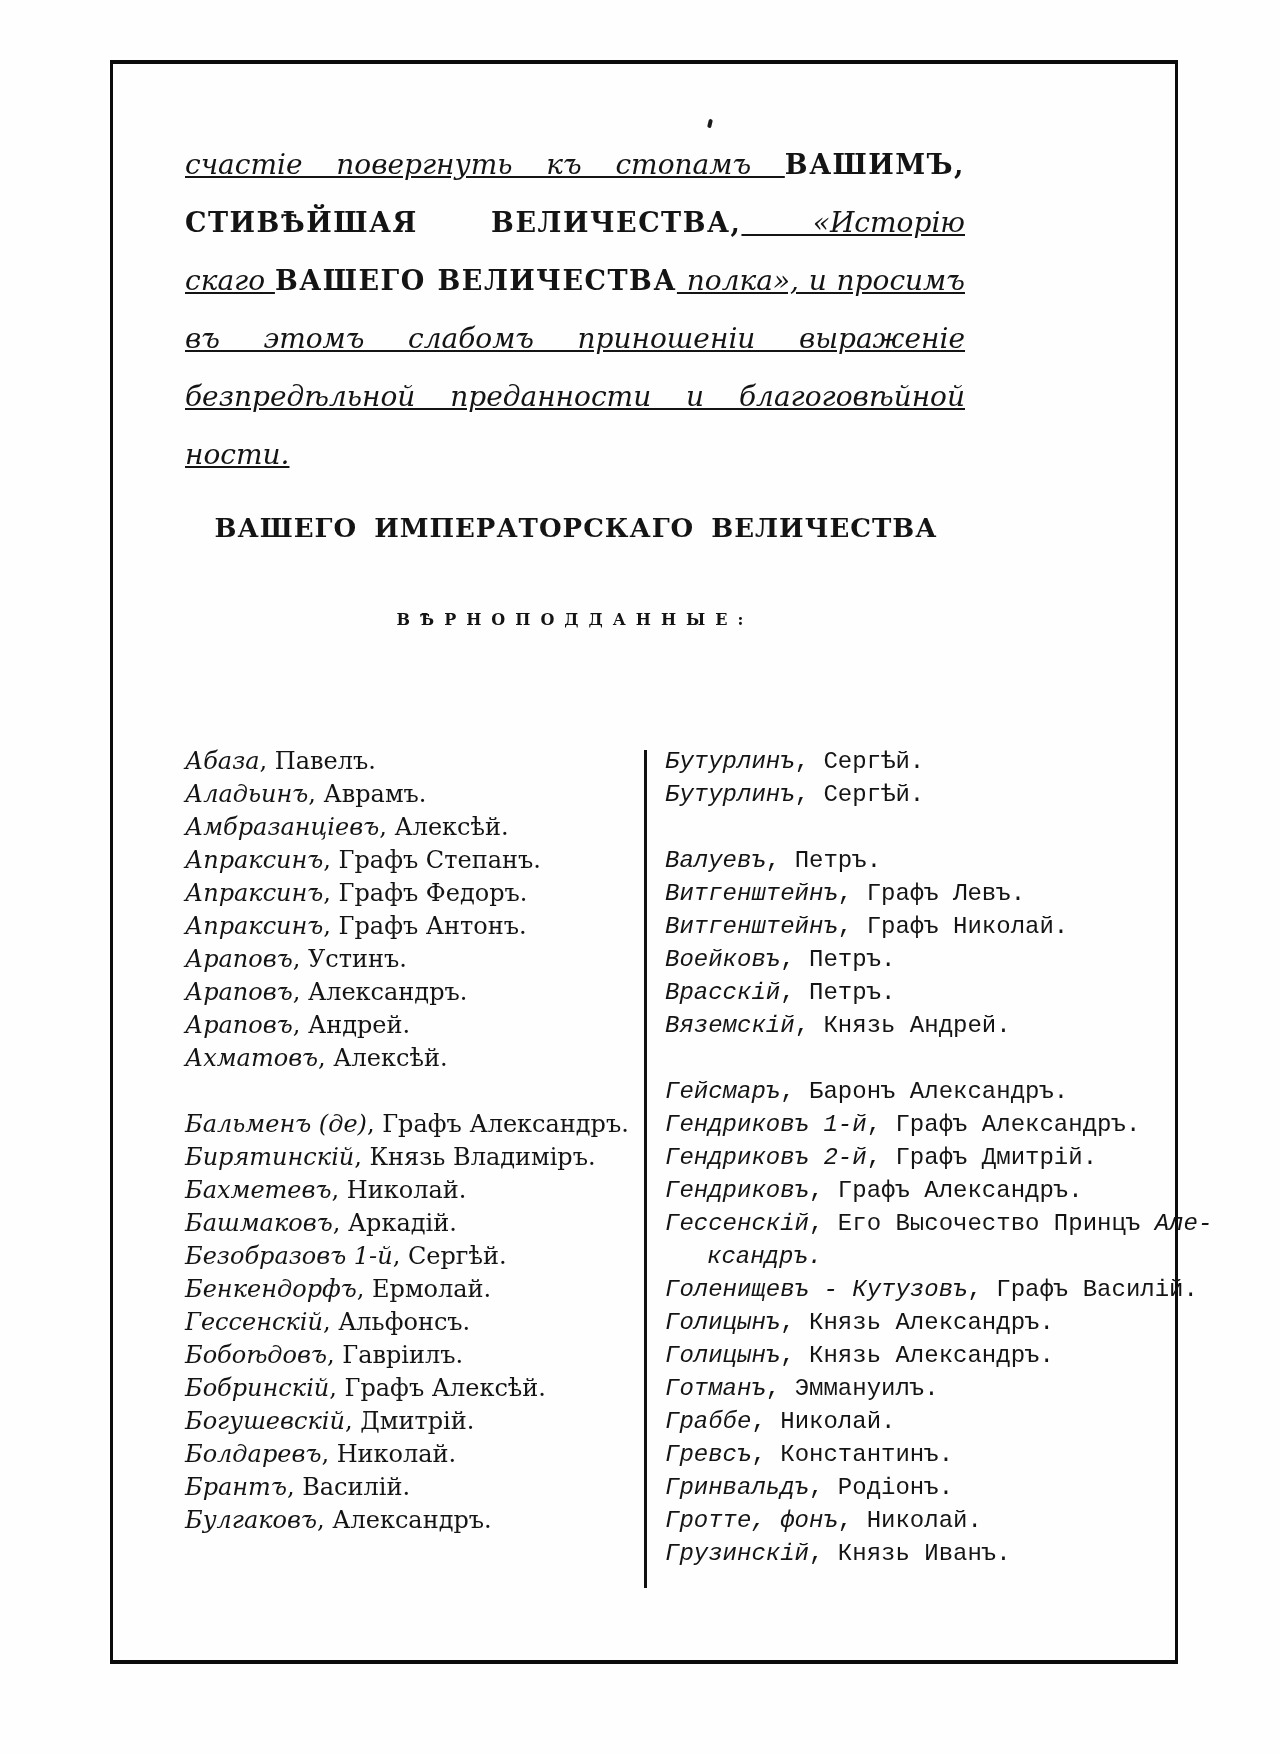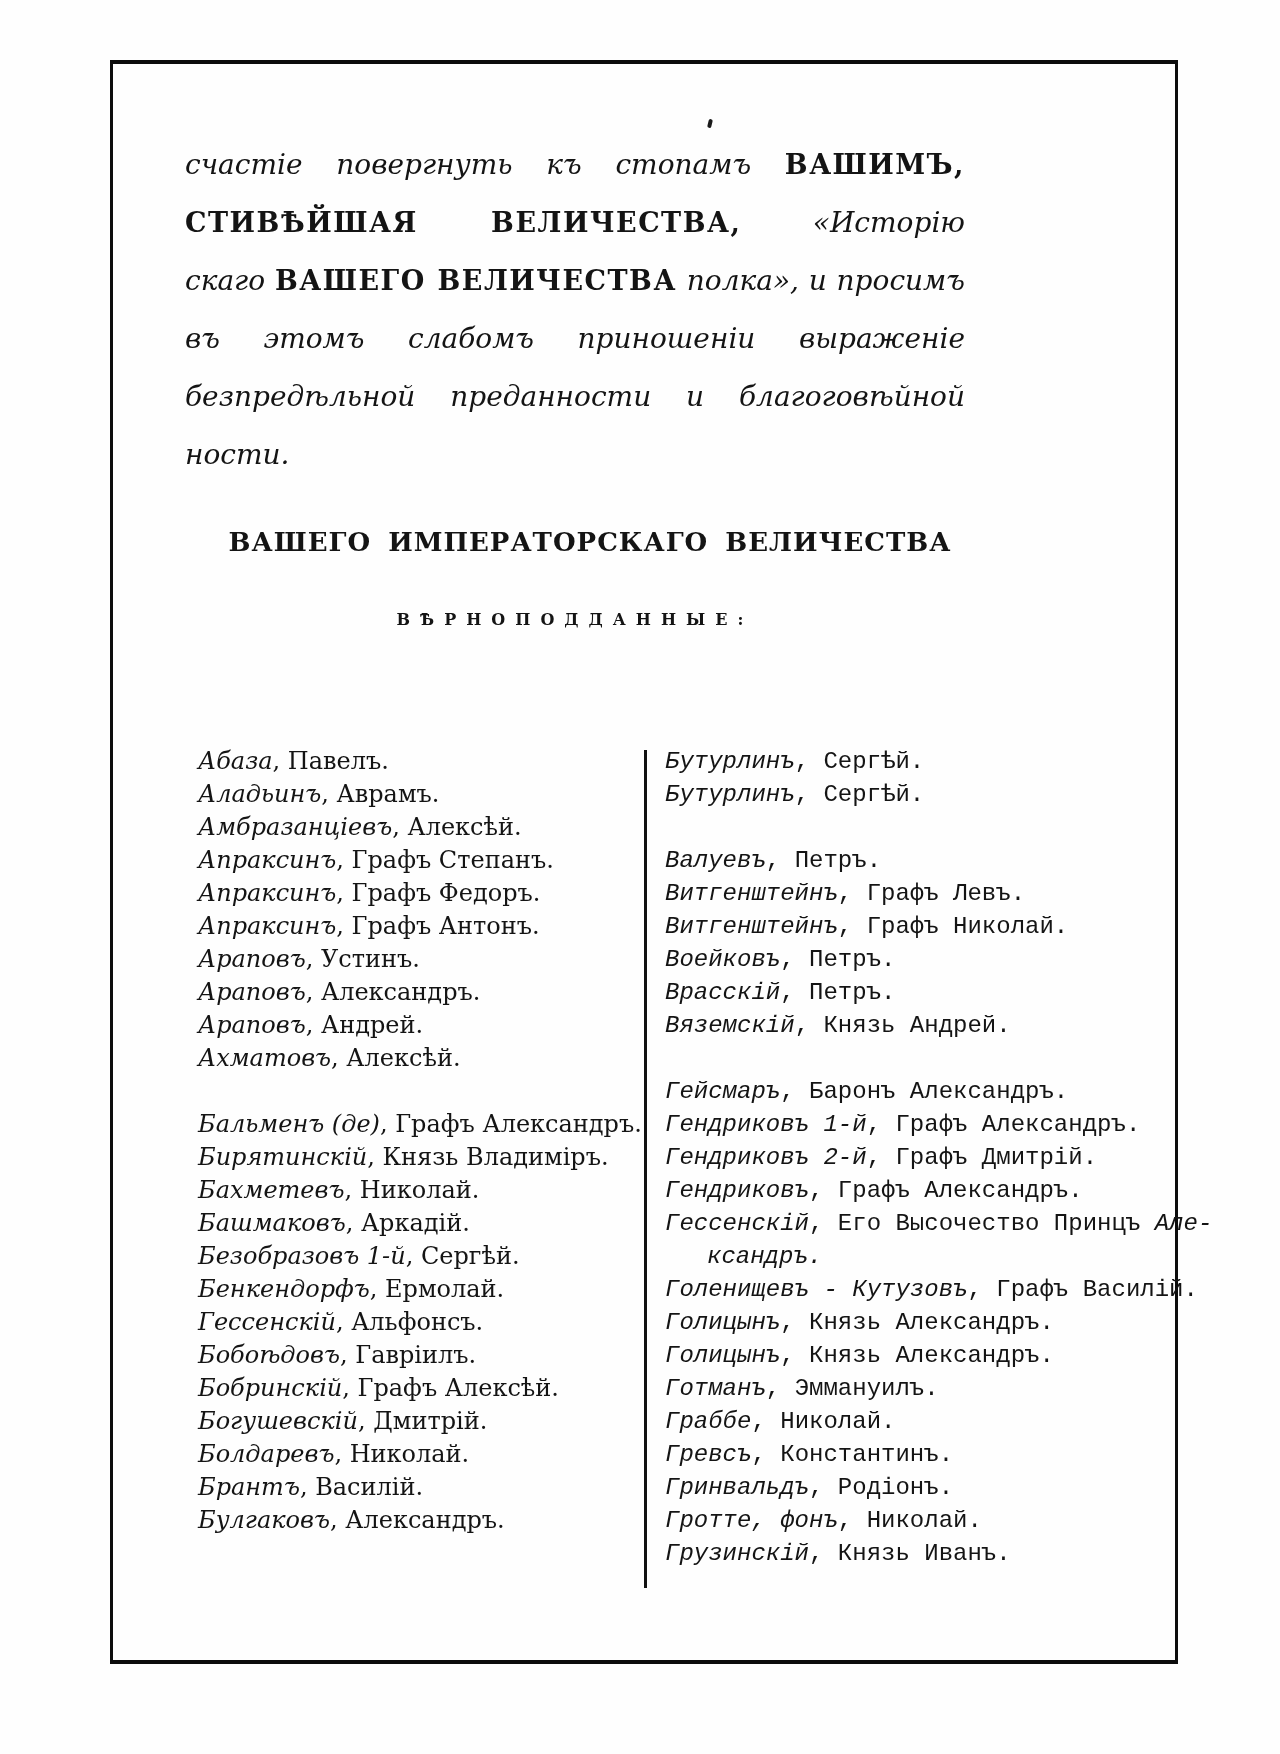--- a/index.html
+++ b/index.html
@@ -18,37 +18,37 @@
     position:absolute;left:708px;top:119px;width:4px;height:9px;
     background:#1a1a1a;border-radius:2px;transform:rotate(14deg);
   }
   .dedication{
     position:absolute;left:185px;top:136px;width:780px;
     font-size:28px;line-height:58px;
   }
   .dline{height:58px;overflow:hidden;text-align:justify;}
   .dline.j::after{content:"";display:inline-block;width:100%;height:0;}
   .dline.last{text-align:left;}
-  .it{font-style:italic;}
+  .it{font-style:italic;text-decoration:underline;}
   .caps{font-style:normal;font-weight:700;font-size:27px;letter-spacing:1.5px;}
   .heading{
-    position:absolute;left:185px;top:512px;width:780px;margin:15px;
+    position:absolute;left:185px;top:512px;width:780px;margin:1px;
     text-align:center;font-size:26px;font-weight:700;
     letter-spacing:1px;word-spacing:7px;
   }
   .subheading{
     position:absolute;left:185px;top:610px;width:780px;
     text-align:center;font-size:16px;font-weight:700;
     letter-spacing:10px;
   }
   .col{
     position:absolute;top:745px;font-size:24px;line-height:33px;
     white-space:nowrap;
   }
-  .col.left{left:185px;width:445px;margin-left:13px;}
+  .col.left{left:185px;width:445px;}
   .col.right{left:665px;width:505px;font-family:Liberation Mono, monospace;}
   .row{height:33px;}
   .gap{height:33px;}
   .row.cont{padding-left:42px;}
   .sn{font-style:italic;}
   .nm{font-style:normal;}
   .divider{
     position:absolute;left:644px;top:750px;width:3px;height:838px;
     background:#111;
   }

